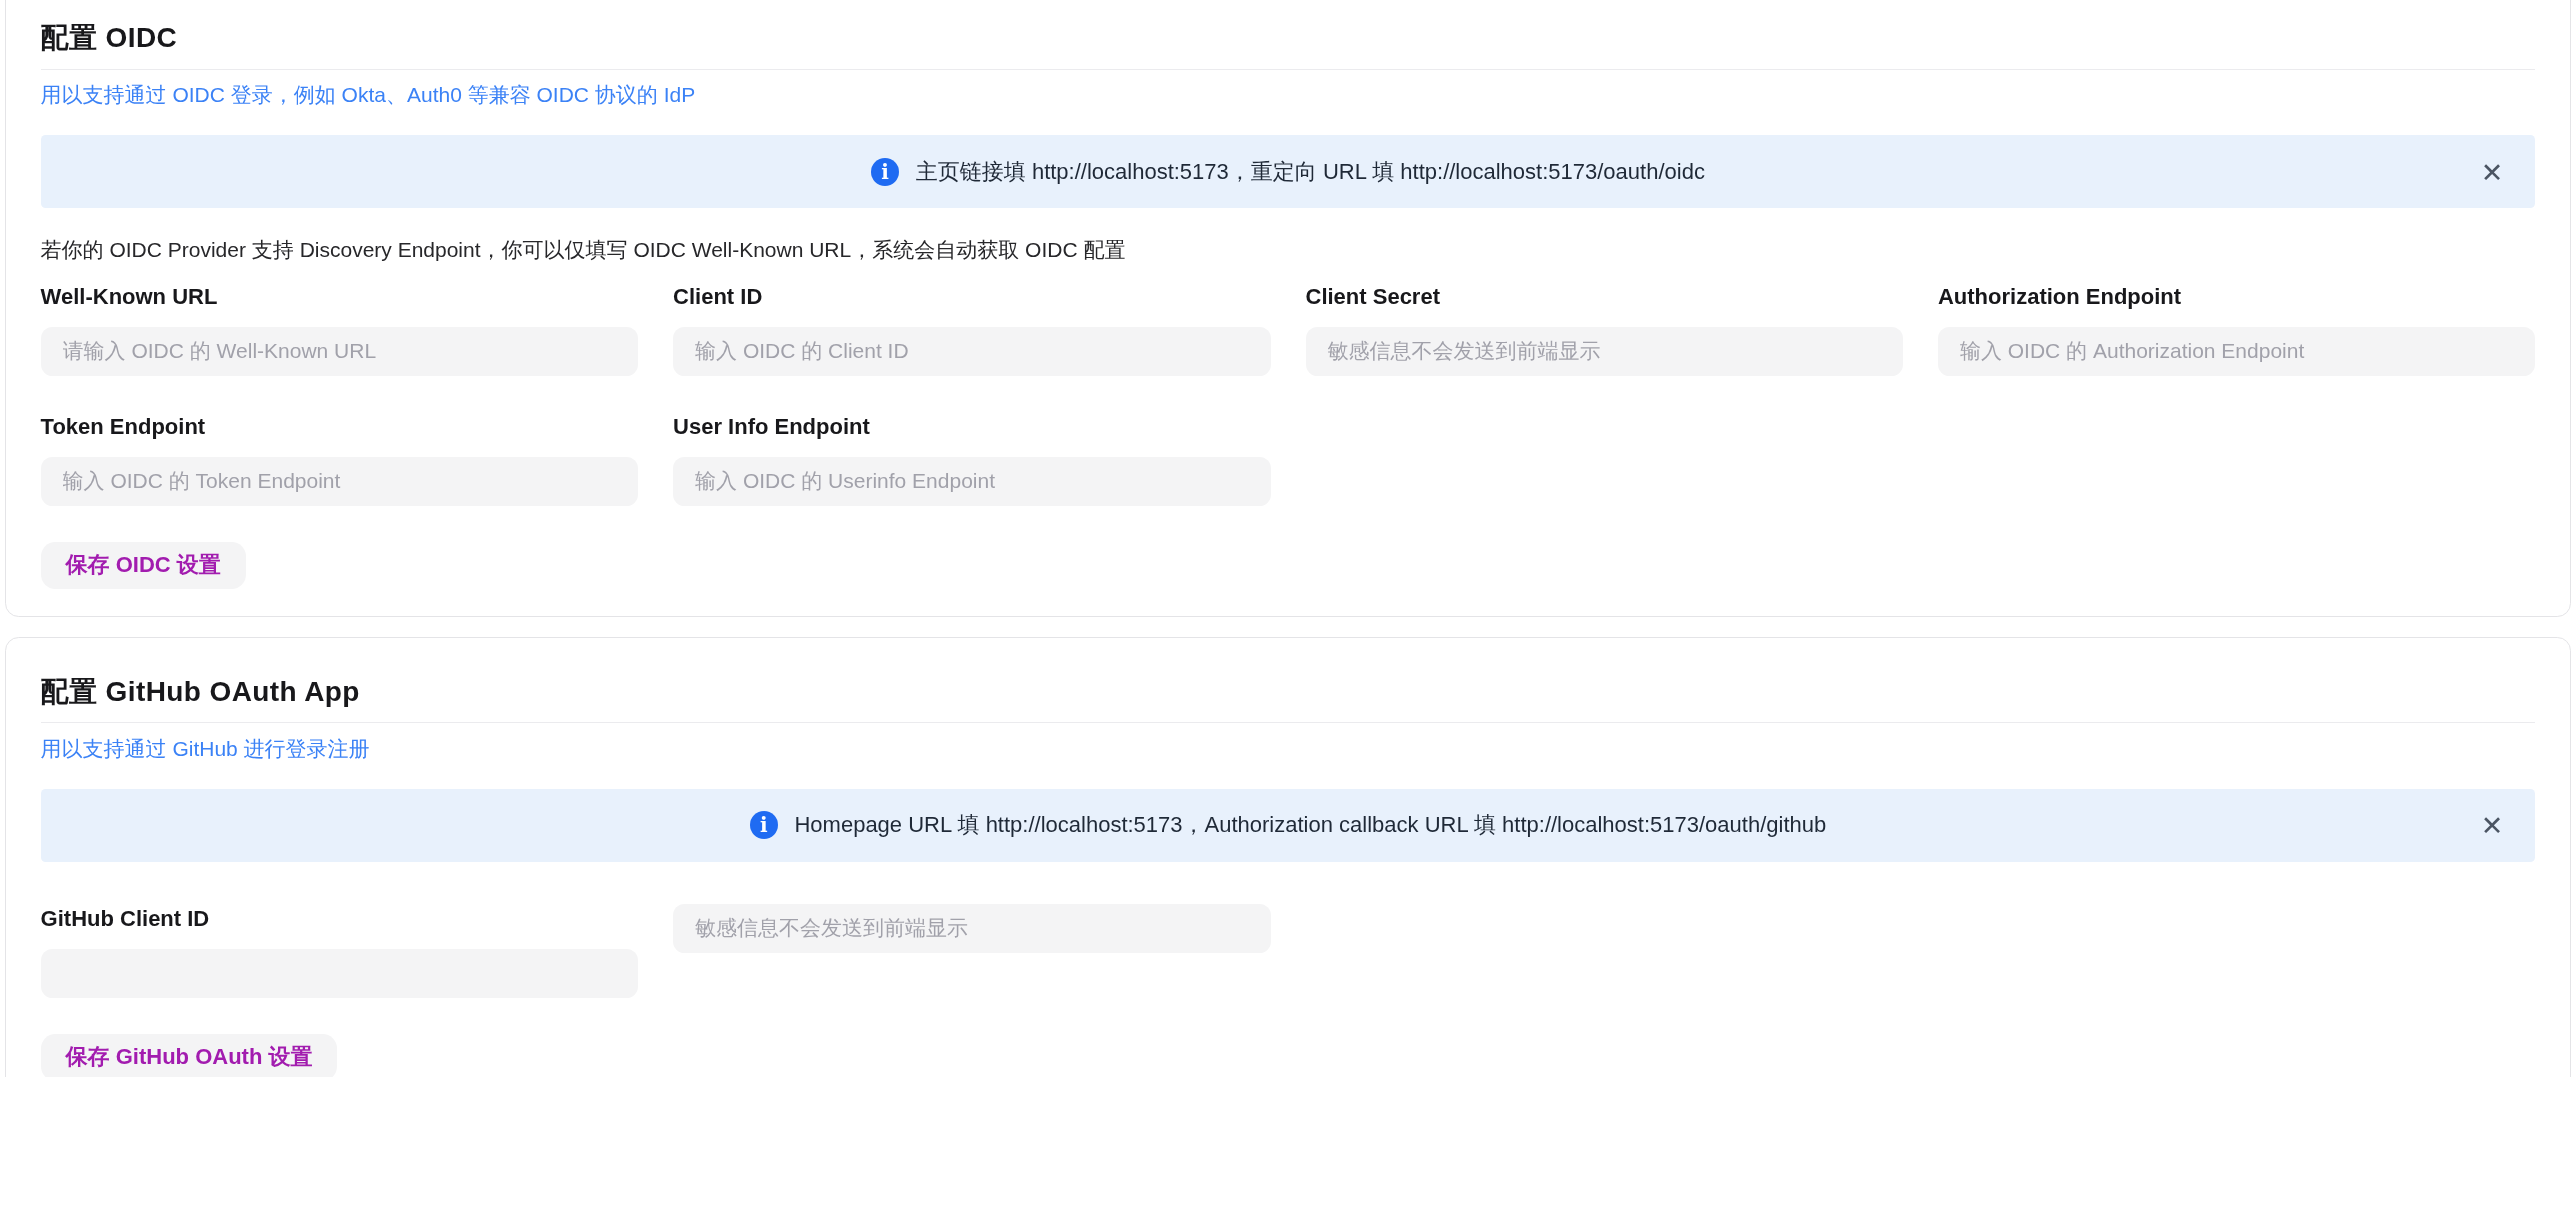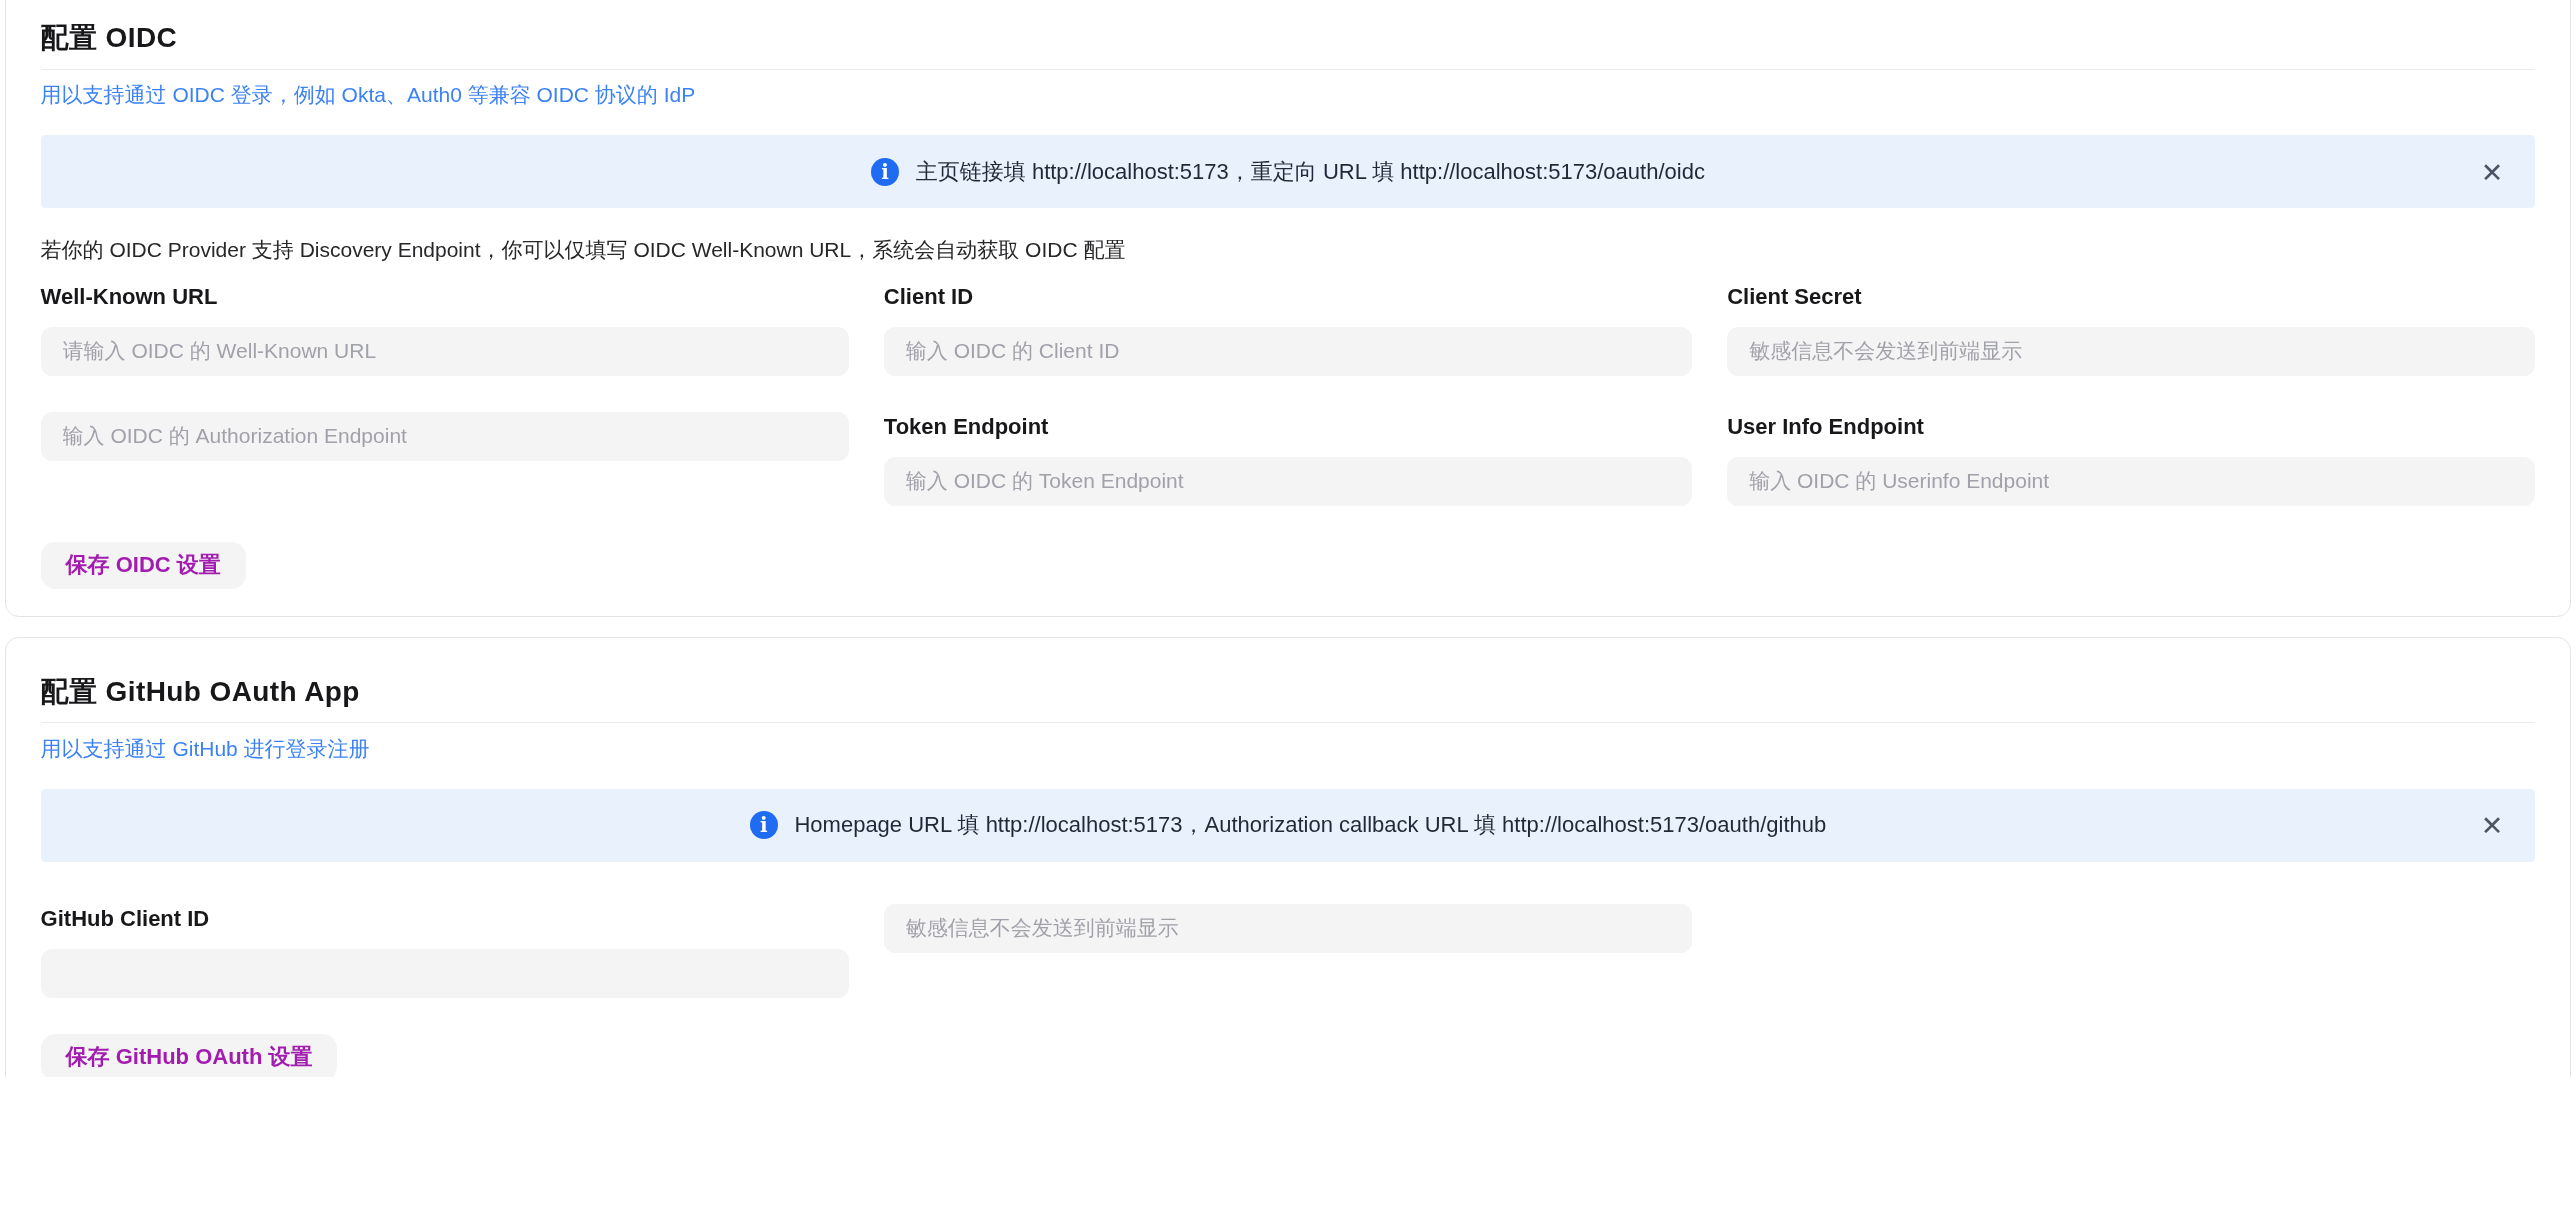--- a/index.html
+++ b/index.html
@@ -89,21 +89,21 @@
     padding: 3px;
   }
   .hint {
     margin-top: 27px;
     font-size: 21px;
     line-height: 30px;
     color: #27272a;
   }
   .form-grid {
     display: grid;
-    grid-template-columns: 1fr 1fr 1fr;
+    grid-template-columns: 1fr 1fr 1fr 1fr;
     column-gap: 35px;
     margin-top: 16.7px;
   }
   .card-github .form-grid { margin-top: 42px; }
   .field { margin-bottom: 36px; }
   .field label {
     display: block;
     font-size: 22px;
     font-weight: 700;
     line-height: 30px;
@@ -165,20 +165,21 @@
       </div>
       <div class="field">
         <label>Client ID</label>
         <input type="text" placeholder="输入 OIDC 的 Client ID" style="">
       </div>
       <div class="field">
         <label>Client Secret</label>
         <input type="text" placeholder="敏感信息不会发送到前端显示" style="">
       </div>
       <div class="field">
+        <label>Authorization Endpoint</label>
         <input type="text" placeholder="输入 OIDC 的 Authorization Endpoint" style="">
       </div>
       <div class="field">
         <label>Token Endpoint</label>
         <input type="text" placeholder="输入 OIDC 的 Token Endpoint" style="">
       </div>
       <div class="field">
         <label>User Info Endpoint</label>
         <input type="text" placeholder="输入 OIDC 的 Userinfo Endpoint" style="">
       </div>

